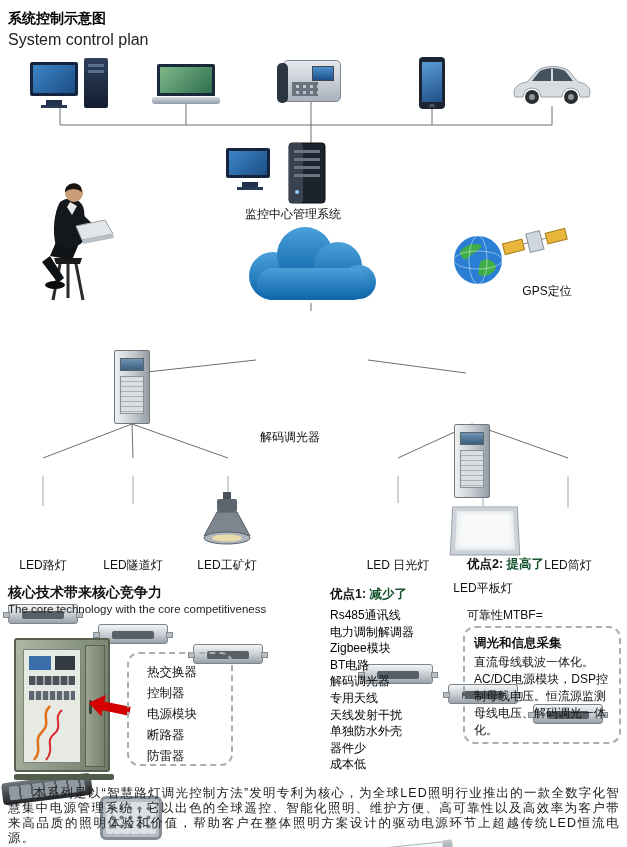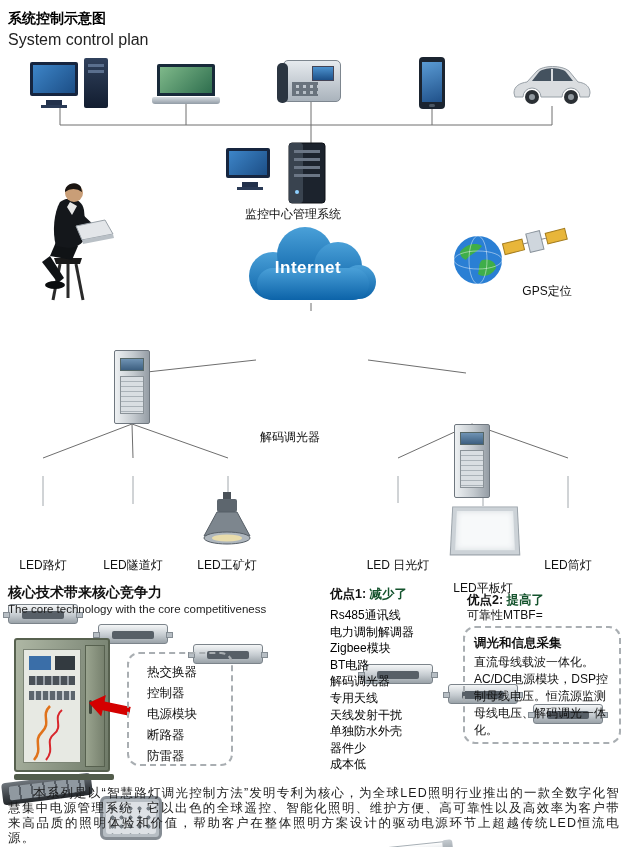--- a/index.html
+++ b/index.html
@@ -183,21 +183,20 @@
           </linearGradient>
         </defs>
       <g fill="url(#cgA)">
         <circle cx="40" cy="54" r="24"></circle>
           <circle cx="72" cy="33" r="28"></circle>
         <circle cx="105" cy="44" r="24"></circle>
           <circle cx="126" cy="60" r="17"></circle>
         <rect x="24" y="46" width="112" height="32" rx="16"></rect>
       </g>
     </svg>
-    <span class="cloud-text" style="top:36px;font-size:17px">Internet</span>
   </div>
 
   <div class="abs" style="left:452px;top:234px">
     <svg width="52" height="52" viewBox="0 0 52 52">
       <circle cx="26" cy="26" r="24" fill="#2a7fd4"></circle>
       <path d="M8 18 C14 10 24 8 30 12 C26 18 18 20 14 26 C10 24 8 22 8 18Z" fill="#3fae49"></path>
       <path d="M30 26 C38 24 44 28 44 34 C40 42 30 44 26 40 C28 34 26 30 30 26Z" fill="#3fae49"></path>
       <ellipse cx="26" cy="26" rx="24" ry="9" fill="none" stroke="#ffffff" stroke-opacity=".45"></ellipse>
       <ellipse cx="26" cy="26" rx="9" ry="24" fill="none" stroke="#ffffff" stroke-opacity=".45"></ellipse>
     </svg>
@@ -317,21 +316,21 @@
     <div>Zigbee模块</div>
     <div>BT电路</div>
     <div>解码调光器</div>
     <div>专用天线</div>
     <div>天线发射干扰</div>
     <div>单独防水外壳</div>
     <div>器件少</div>
     <div>成本低</div>
   </div>
 
-  <div class="abs adv-h" style="left:467px;top:592px">
+  <div class="abs adv-h" style="left:467px;top:556px">
     <span>优点2:</span>
     <span class="red">提高了</span>
   </div>
   <div class="abs mtbf" style="left:467px;top:607px">可靠性MTBF=</div>
   <div class="abs dashed-box info-box" style="left:463px;top:626px">
     <div class="bt">调光和信息采集</div>
     <div>直流母线载波一体化。AC/DC电源模块，DSP控制母线电压。恒流源监测母线电压、解码调光一体化。</div>
   </div>
 
   <div class="abs footer-p" style="left:8px;top:786px;width:612px">本系列是以“智慧路灯调光控制方法”发明专利为核心，为全球LED照明行业推出的一款全数字化智慧集中电源管理系统，它以出色的全球遥控、智能化照明、维护方便、高可靠性以及高效率为客户带来高品质的照明体验和价值，帮助客户在整体照明方案设计的驱动电源环节上超越传统LED恒流电源。</div>

